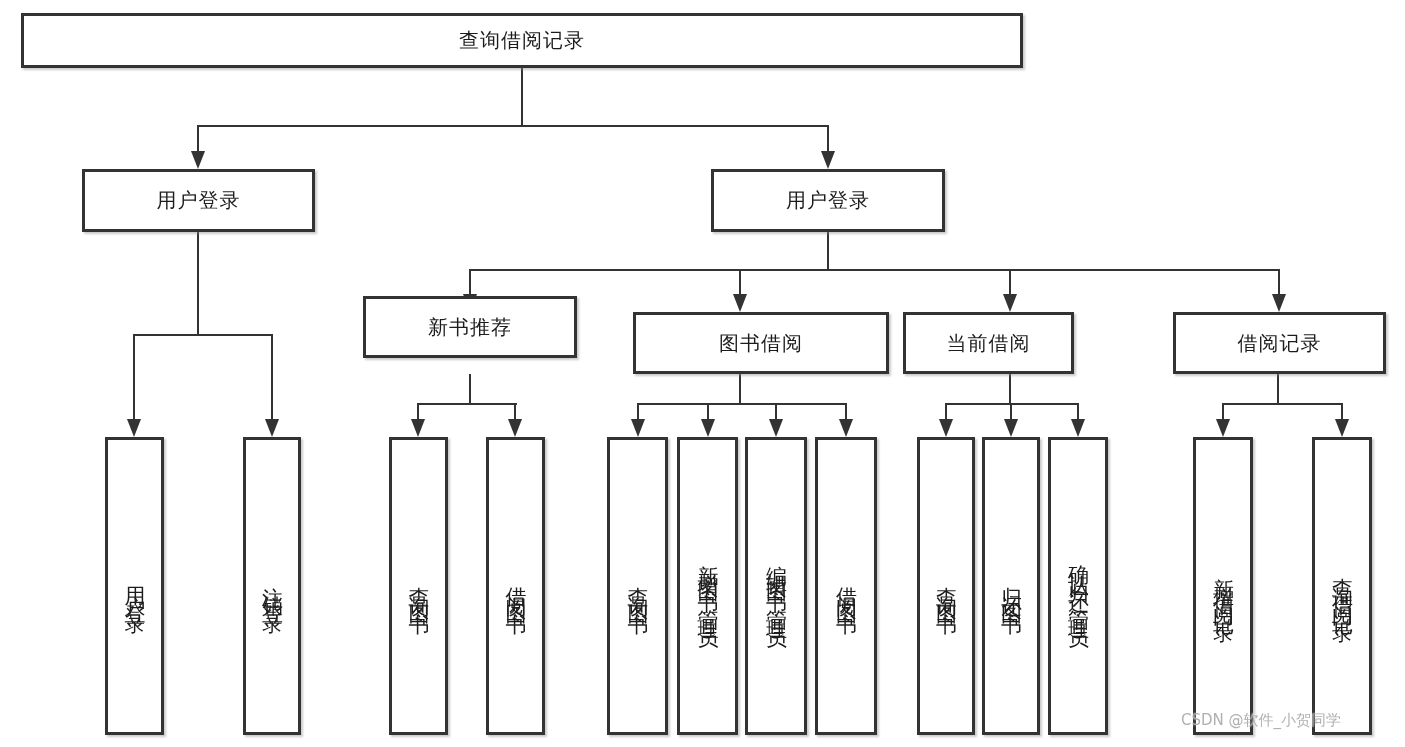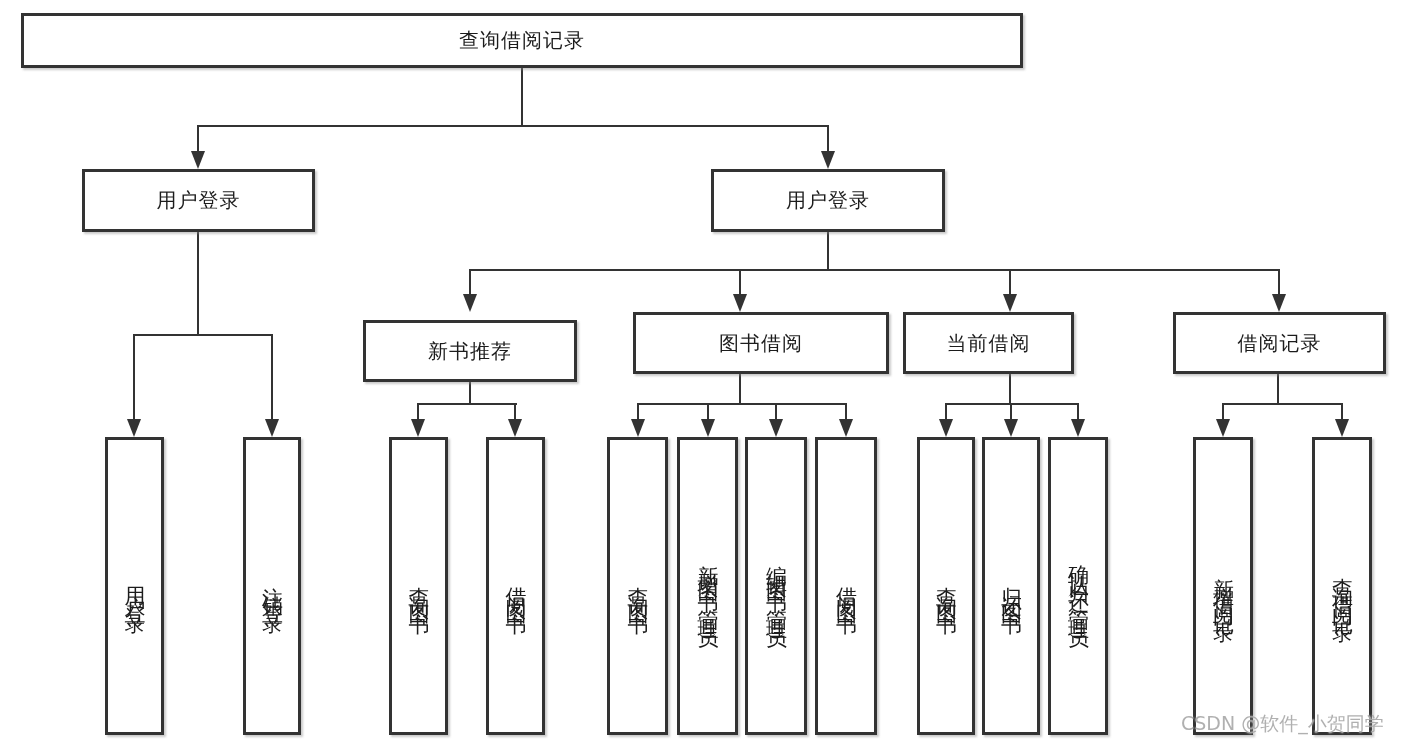--- a/index.html
+++ b/index.html
@@ -22,21 +22,21 @@
     padding-top:4px;
   }
   .seg { position:absolute; background:#333333; }
   .arr {
     position:absolute; width:0; height:0;
     border-left:7px solid transparent; border-right:7px solid transparent;
     border-top:18px solid #333333;
   }
   .wm {
     position:absolute; left:1181px; top:711px; z-index:6;
-    font-size:19px; white-space:nowrap;
+    font-size:15px; white-space:nowrap;
     color:rgba(162,162,162,0.85);
     text-shadow:0 0 2px rgba(255,255,255,0.9);
   }
 </style>
 </head>
 <body>
 
 <div class="seg" style="left:521px; top:68px;  width:2px;  height:59px;"></div>
 <div class="seg" style="left:197px; top:125px; width:632px; height:2px;"></div>
 <div class="seg" style="left:197px; top:125px; width:2px;  height:28px;"></div>
@@ -94,21 +94,21 @@
 <div class="seg" style="left:1222px; top:403px; width:2px;   height:18px;"></div>
 <div class="arr" style="left:1216px; top:419px;"></div>
 <div class="seg" style="left:1341px; top:403px; width:2px;   height:18px;"></div>
 <div class="arr" style="left:1335px; top:419px;"></div>
 
 <div class="node h" style="left:21px;  top:13px;  width:1002px; height:55px;">查询借阅记录</div>
 
 <div class="node h" style="left:82px;  top:169px; width:233px; height:63px;">用户登录</div>
 <div class="node h" style="left:711px; top:169px; width:234px; height:63px;">用户登录</div>
 
-<div class="node h" style="left:363px;  top:320px; width:214px; height:62px;">新书推荐</div>
+<div class="node h" style="left:363px;  top:296px; width:214px; height:62px;">新书推荐</div>
 <div class="node h" style="left:633px;  top:312px; width:256px; height:62px;">图书借阅</div>
 <div class="node h" style="left:903px;  top:312px; width:171px; height:62px;">当前借阅</div>
 <div class="node h" style="left:1173px; top:312px; width:213px; height:62px;">借阅记录</div>
 
 <div class="node v" style="left:105px;  top:437px; width:59px; height:298px;">用户登录</div>
 <div class="node v" style="left:243px;  top:437px; width:58px; height:298px;">注销登录</div>
 
 <div class="node v" style="left:389px;  top:437px; width:59px; height:298px;">查询图书</div>
 <div class="node v" style="left:486px;  top:437px; width:59px; height:298px;">借阅图书</div>
 

